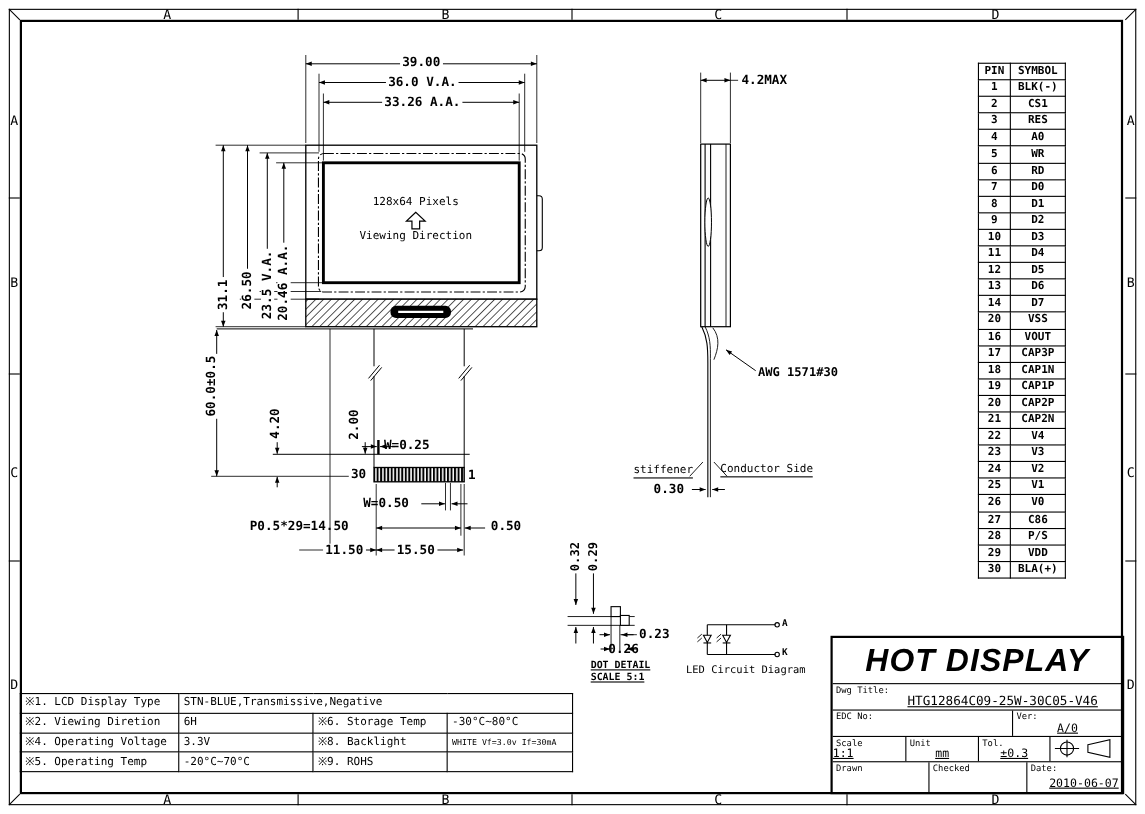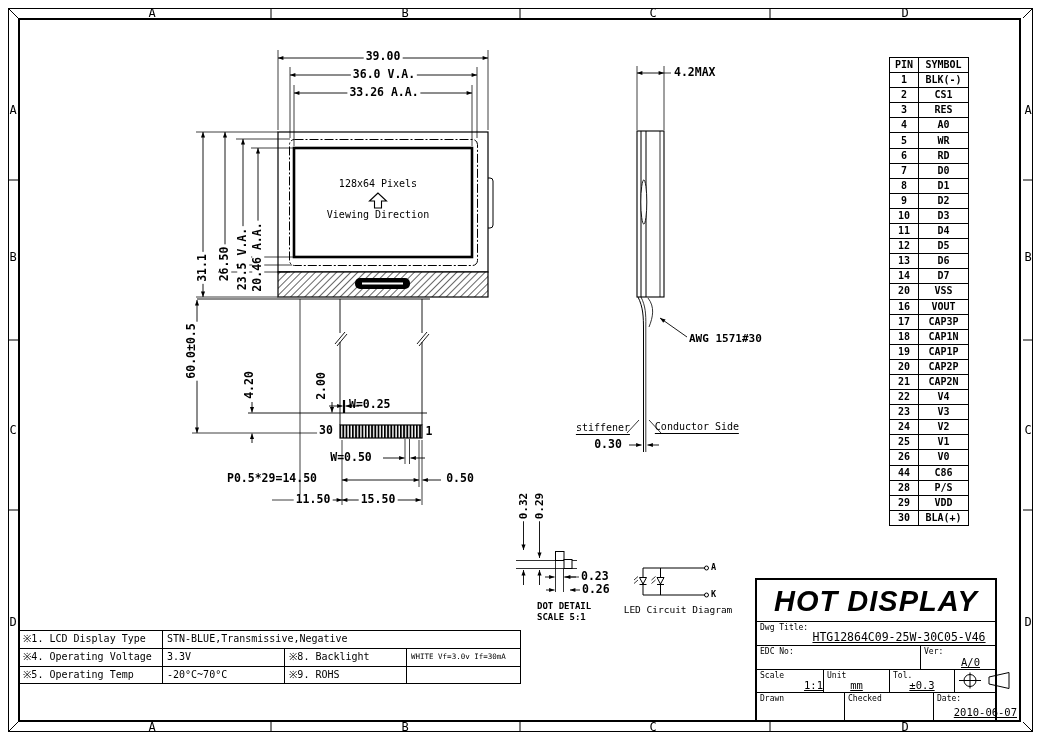--- a/index.html
+++ b/index.html
@@ -10,38 +10,38 @@
   .frame-inner{position:absolute;left:18px;top:18px;width:1003px;height:704px;
         border:2px solid #000;box-sizing:border-box;}
   svg.draw{position:absolute;left:0;top:0;width:1041px;height:740px;}
   .t{position:absolute;transform:translate(-50%,-50%);white-space:nowrap;
      font:bold 11.5px "DejaVu Sans Mono",monospace;line-height:1;}
   .rot{transform:translate(-50%,-50%) rotate(-90deg);}
   .tl{transform:translate(0,-50%);}
   .bg{background:#fff;padding:0 2px;}
   .n{font-weight:normal;font-size:10px;}
   .n9{font-weight:normal;font-size:9.5px;}
-  .b9{font-weight:bold;font-size:9px;}
+  .b9{font-weight:bold;font-size:9px;text-decoration:underline;}
   .b8{font-weight:bold;font-size:8.5px;}
   .ul{border-bottom:1px solid #000;padding-bottom:1px;}
   .zone{position:absolute;transform:translate(-50%,-50%);
         font:12px "DejaVu Sans Mono",monospace;}
   
   table.pin{position:absolute;left:889px;top:57px;width:80px;border-collapse:collapse;
         table-layout:fixed;text-align:center;
         font:bold 10px "DejaVu Sans Mono",monospace;}
   table.pin th,table.pin td{border:1.6px solid #000;padding:0;height:14.1px;line-height:1;}
   
   table.spec{position:absolute;left:18px;top:630px;width:503px;border-collapse:collapse;
         table-layout:fixed;font:10px "DejaVu Sans Mono",monospace;}
   table.spec td{border:1.6px solid #000;padding:0 0 0 4px;height:16.8px;line-height:1;
         white-space:nowrap;overflow:hidden;}
   table.spec td.tiny{font-size:7.5px;}
   
-  .tb{position:absolute;left:755px;top:578px;width:242px;height:144px;
+  .tb{position:absolute;left:755px;top:578px;width:267px;height:144px;
       border:2px solid #000;box-sizing:border-box;}
   .tb .row{position:absolute;left:0;width:100%;border-bottom:1.5px solid #000;box-sizing:border-box;}
   .tb .cell{position:absolute;top:0;height:100%;border-right:1.5px solid #000;box-sizing:border-box;}
   .tb .lab{position:absolute;left:3px;top:1px;font-size:8px;white-space:nowrap;}
   .tb .val{position:absolute;white-space:nowrap;font-size:10.5px;text-decoration:underline;}
   .banner{position:absolute;width:100%;text-align:center;
       font:italic bold 29px "Liberation Sans",sans-serif;letter-spacing:1px;line-height:42px;}
 </style>
 </head>
 <body>
@@ -260,21 +260,21 @@
 
   <span class="t tl" style="left:674px;top:73px">4.2MAX</span>
   <span class="t tl" style="left:689px;top:338px;font-size:11px">AWG 1571#30</span>
   <span class="t n ul" style="left:603px;top:429px">stiffener</span>
   <span class="t n ul" style="left:697px;top:428px">Conductor Side</span>
   <span class="t" style="left:608px;top:445px">0.30</span>
 
   <span class="t rot bg" style="left:523px;top:506px;font-size:11px">0.32</span>
   <span class="t rot bg" style="left:539px;top:506px;font-size:11px">0.29</span>
   <span class="t tl" style="left:581px;top:577px">0.23</span>
-  <span class="t tl" style="left:582px;top:590px">0.26</span>
+  <span class="t tl" style="left:553px;top:590px">0.26</span>
   <span class="t tl b9" style="left:537px;top:606px">DOT DETAIL</span>
   <span class="t tl b9" style="left:537px;top:617px">SCALE 5:1</span>
 
   <span class="t tl b8" style="left:711px;top:567px">A</span>
   <span class="t tl b8" style="left:711px;top:594px">K</span>
   <span class="t n9" style="left:678px;top:610px">LED Circuit Diagram</span>
 
   <table class="pin">
     <colgroup>
         <col style="width:29px">
@@ -412,21 +412,21 @@
           <td>25</td>
           <td>V1</td>
         </tr>
 
         <tr>
           <td>26</td>
           <td>V0</td>
         </tr>
 
         <tr>
-          <td>44</td>
+          <td>27</td>
           <td>C86</td>
         </tr>
 
         <tr>
           <td>28</td>
           <td>P/S</td>
         </tr>
 
         <tr>
           <td>29</td>
@@ -444,20 +444,26 @@
     <colgroup>
         <col style="width:144px">
         <col style="width:122px">
         <col style="width:122px">
         <col>
       </colgroup>
     <tbody>
         <tr>
       <td>※1. LCD Display Type</td>
       <td colspan="3">STN-BLUE,Transmissive,Negative</td>
+    </tr>
+    <tr>
+      <td>※2. Viewing Diretion</td>
+      <td>6H</td>
+      <td>※6. Storage Temp</td>
+      <td>-30°C~80°C</td>
     </tr>
     <tr>
       <td>※4. Operating Voltage</td>
       <td>3.3V</td>
       <td>※8. Backlight</td>
       <td class="tiny">WHITE Vf=3.0v If=30mA</td>
     </tr>
     <tr>
       <td>※5. Operating Temp</td>
       <td>-20°C~70°C</td>
@@ -480,21 +486,21 @@
         <span class="lab">EDC No:</span>
       </div>
       <div class="cell" style="left:164px;width:99px;border-right:none">
         <span class="lab">Ver:</span>
         <span class="val" style="left:0;right:0;bottom:1px;text-align:center">A/0</span>
       </div>
     </div>
     <div class="row" style="top:90px;height:23px">
       <div class="cell" style="left:0;width:67px">
         <span class="lab">Scale</span>
-        <span class="val" style="left:0;right:0;bottom:1px;text-align:right">1:1</span>
+        <span class="val" style="left:0;right:0;bottom:1px;text-align:left">1:1</span>
       </div>
       <div class="cell" style="left:67px;width:66px">
         <span class="lab">Unit</span>
         <span class="val" style="left:0;right:0;bottom:1px;text-align:center">mm</span>
       </div>
       <div class="cell" style="left:133px;width:65px">
         <span class="lab">Tol.</span>
         <span class="val" style="left:0;right:0;bottom:1px;text-align:center">±0.3</span>
       </div>
       <div class="cell" style="left:198px;width:65px;border-right:none">

